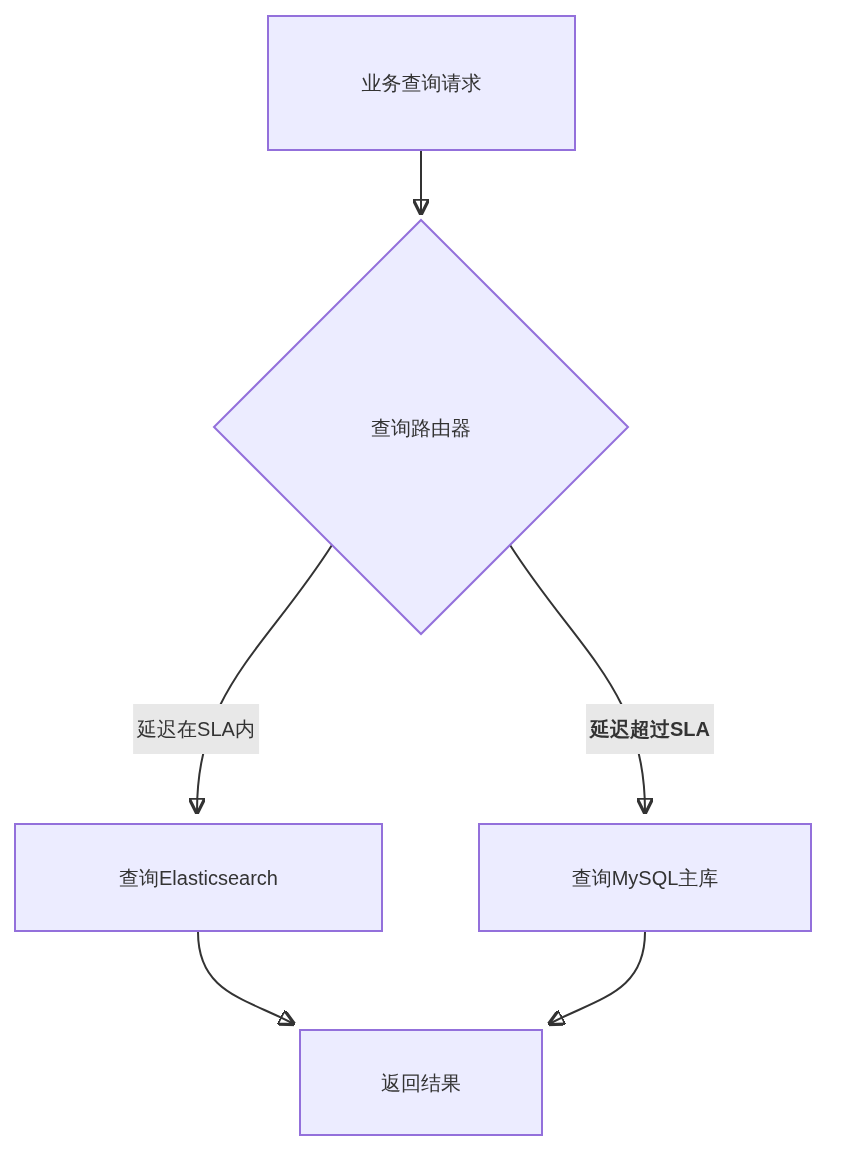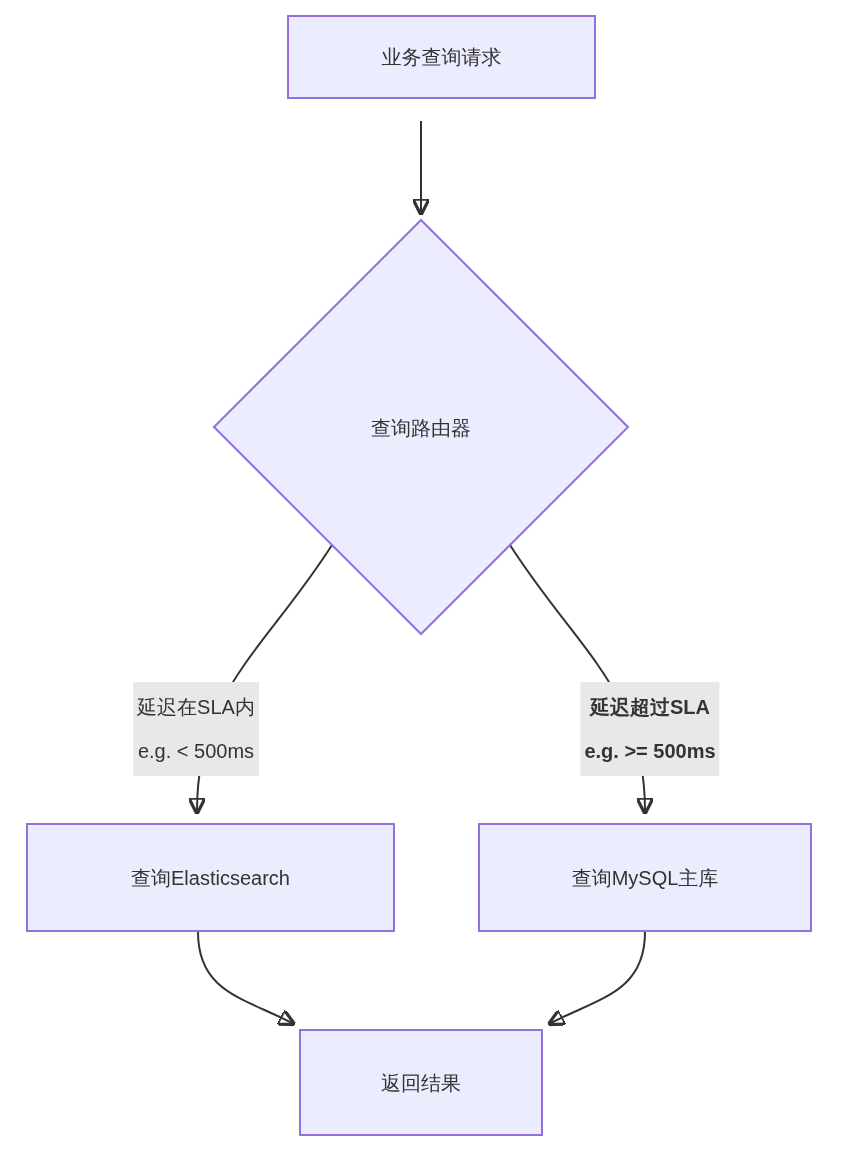--- a/index.html
+++ b/index.html
@@ -91,39 +91,37 @@
 
     <path d="M510,545 C577,650 645,690 645,811" marker-end="url(#arrowhead)"></path>
 
     <path d="M198,932 C198,992 244,998 292,1023" marker-end="url(#arrowhead)"></path>
 
     <path d="M645,932 C645,992 599,998 551,1023" marker-end="url(#arrowhead)"></path>
 
     <polygon class="diamond-shape" points="421,220 628,427 421,634 214,427"></polygon>
   </svg>
 
-  <div class="node-rect" style="left:267px; top:15px; width:309px; height:84px;margin-left:20px;">
+  <div class="node-rect" style="left:267px; top:15px; width:309px; height:136px;">
     <span>业务查询请求</span>
   </div>
 
   <div class="diamond-label">
     <div>查询路由器</div>
   </div>
 
   <div class="edge-label" style="left:196px; top:729px;">
     <div>延迟在SLA内</div>
-    <div>e.g. &lt; 500ms</div>
   </div>
 
   <div class="edge-label" style="left:650px; top:729px;font-weight:bold;">
     <div>延迟超过SLA</div>
-    <div>e.g. &gt;= 500ms</div>
   </div>
 
-  <div class="node-rect" style="left:26px; top:823px; width:369px; height:109px;">
+  <div class="node-rect" style="left:14px; top:823px; width:369px; height:109px;">
     <span>查询Elasticsearch</span>
   </div>
 
   <div class="node-rect" style="left:478px; top:823px; width:334px; height:109px;">
     <span>查询MySQL主库</span>
   </div>
 
   <div class="node-rect" style="left:299px; top:1029px; width:244px; height:107px;">
     <span>返回结果</span>
   </div>

